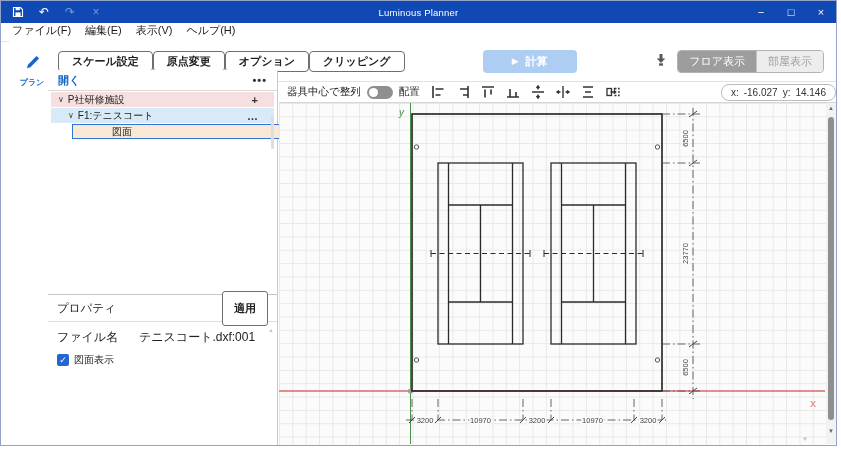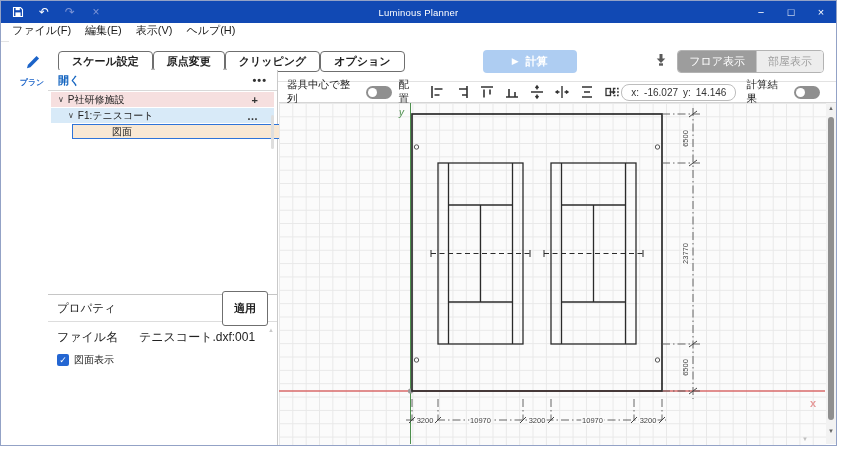--- a/index.html
+++ b/index.html
@@ -130,22 +130,22 @@
               <path d="M11.8 1.8 l2.4 2.4 L6 12.4 l-3.2 .9 .9 -3.2 z" fill="#1b63c8"></path>
             </svg>
       </span>
       <span class="rail-label">プラン</span>
     </div>
   </div>
 
   <div class="toolbar">
     <button class="tbtn">スケール設定</button>
     <button class="tbtn">原点変更</button>
+    <button class="tbtn">オプション</button>
     <button class="tbtn">クリッピング</button>
-    <button class="tbtn">オプション</button>
     <div class="calc-btn">
       <span class="play">▶</span>
       <span>計算</span>
     </div>
     <div class="tb-right-group">
       <span>
         <svg width="14" height="15" viewBox="0 0 14 14">
               <path d="M5.5 1.5 h3 v4.5 h2.8 L7 10.5 2.7 6 h2.8 z" fill="#5a5a5a"></path>
               <rect x="5" y="10.8" width="4" height="2.4" fill="#5a5a5a"></rect>
             </svg>
@@ -243,26 +243,20 @@
               <rect x="9.5" y="4.5" width="4.5" height="7" stroke-dasharray="2 1.5"></rect>
               <path d="M5.5 8 h5 M9 6.5 L10.8 8 L9 9.5"></path>
             </svg>
           </span>
     </span>
     <span class="coords">
       <span>x:</span>
       <span>-16.027</span>
       <span>y:</span>
       <span>14.146</span>
-    </span>
-    <span class="result">
-      <span>計算結果</span>
-      <span class="toggle">
-            <span class="knob"></span>
-          </span>
     </span>
   </div>
 
   <div class="canvas">
     <svg width="547" height="341" viewBox="0 0 547 341">
 
       <line x1="131.5" y1="0" x2="131.5" y2="341" stroke="#4d8f4d" stroke-width="1"></line>
       <line x1="0" y1="288" x2="546" y2="288" stroke="#d96a6a" stroke-width="1.3"></line>
       <text x="120" y="13" fill="#4d8f4d" font-size="10" font-style="italic">y</text>
       <text x="531" y="304" fill="#e59a9a" font-size="11" font-weight="bold">x</text>

